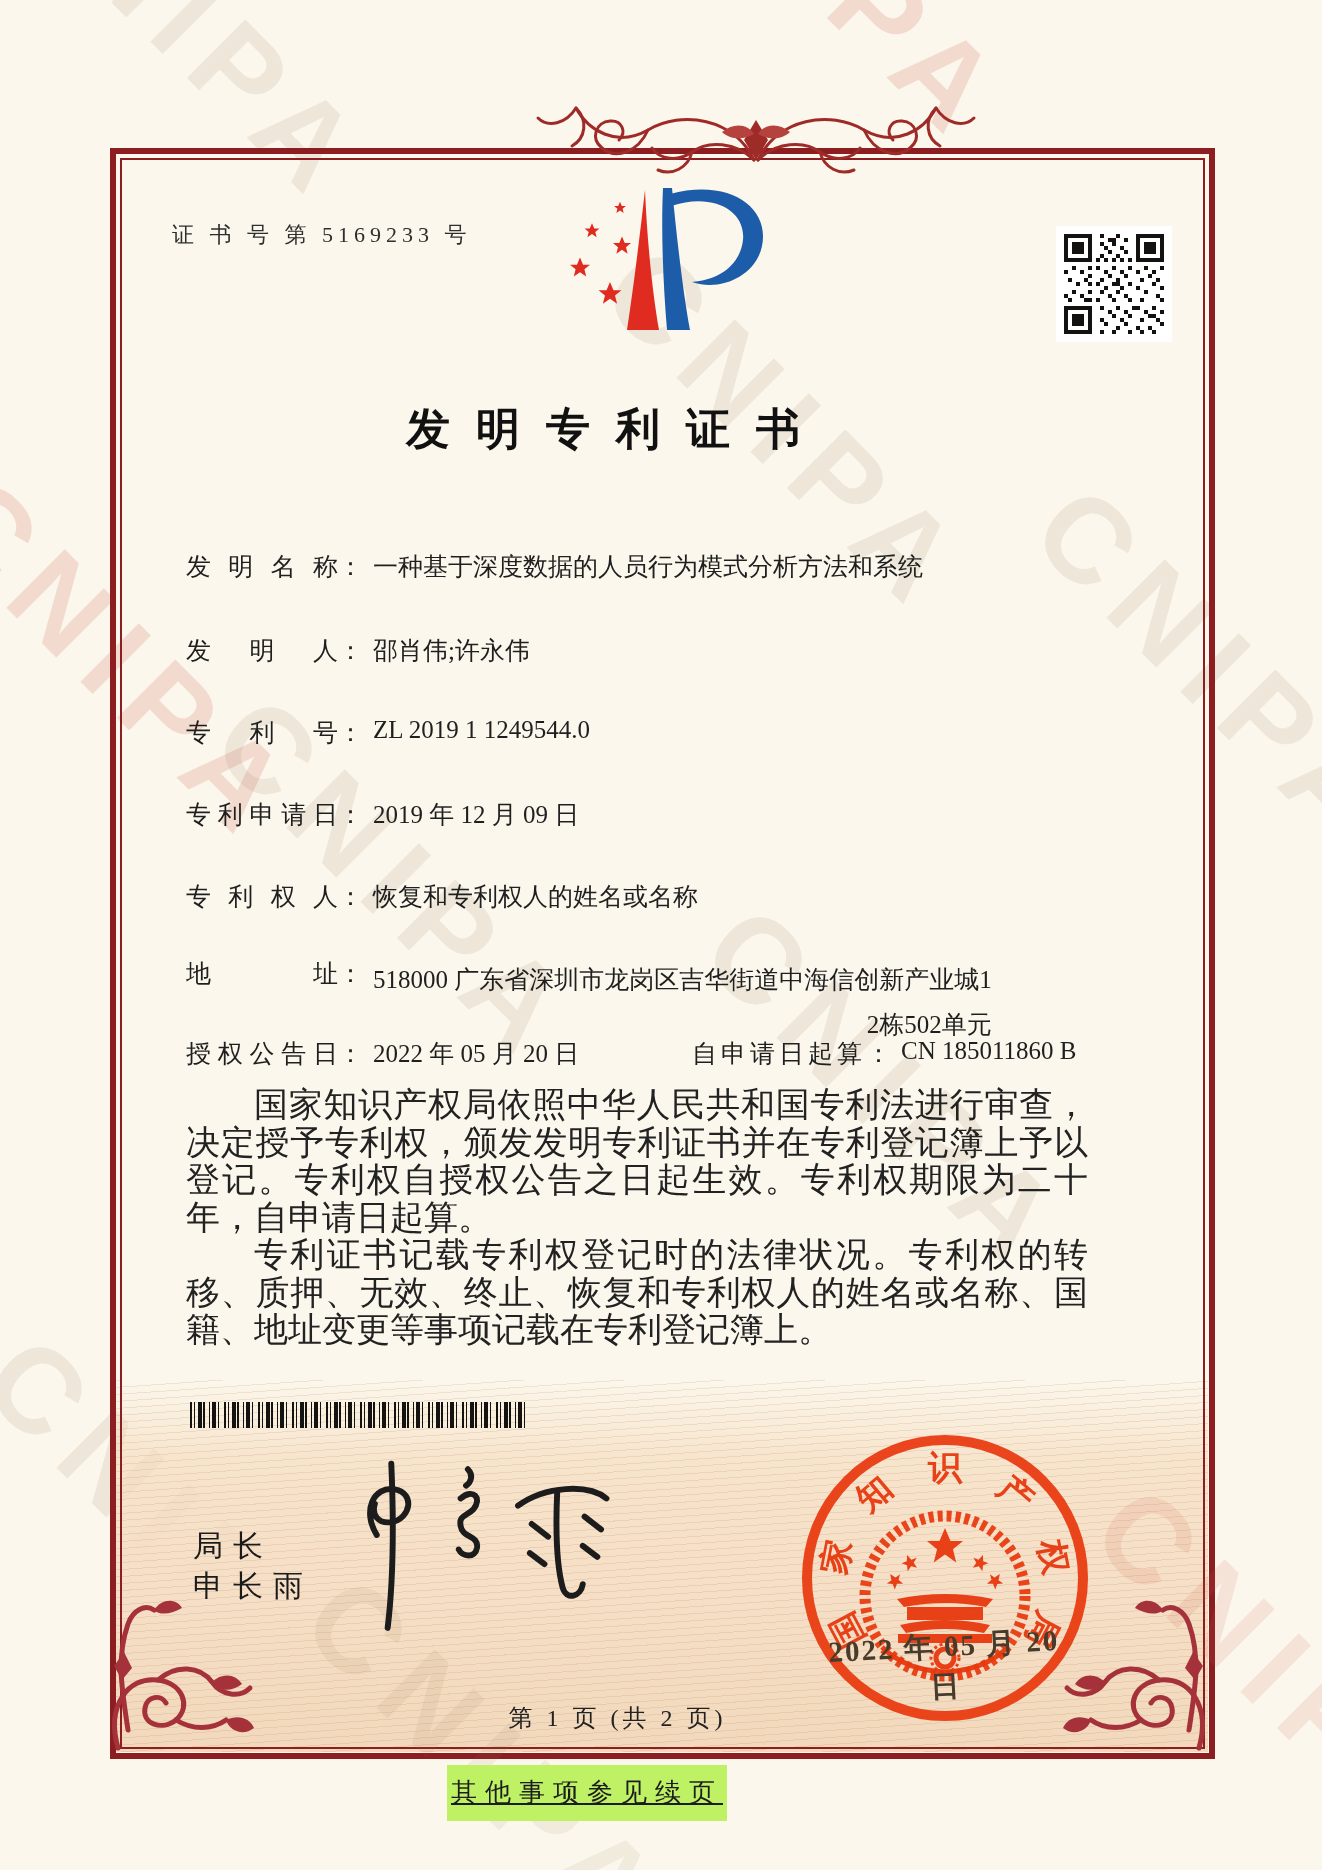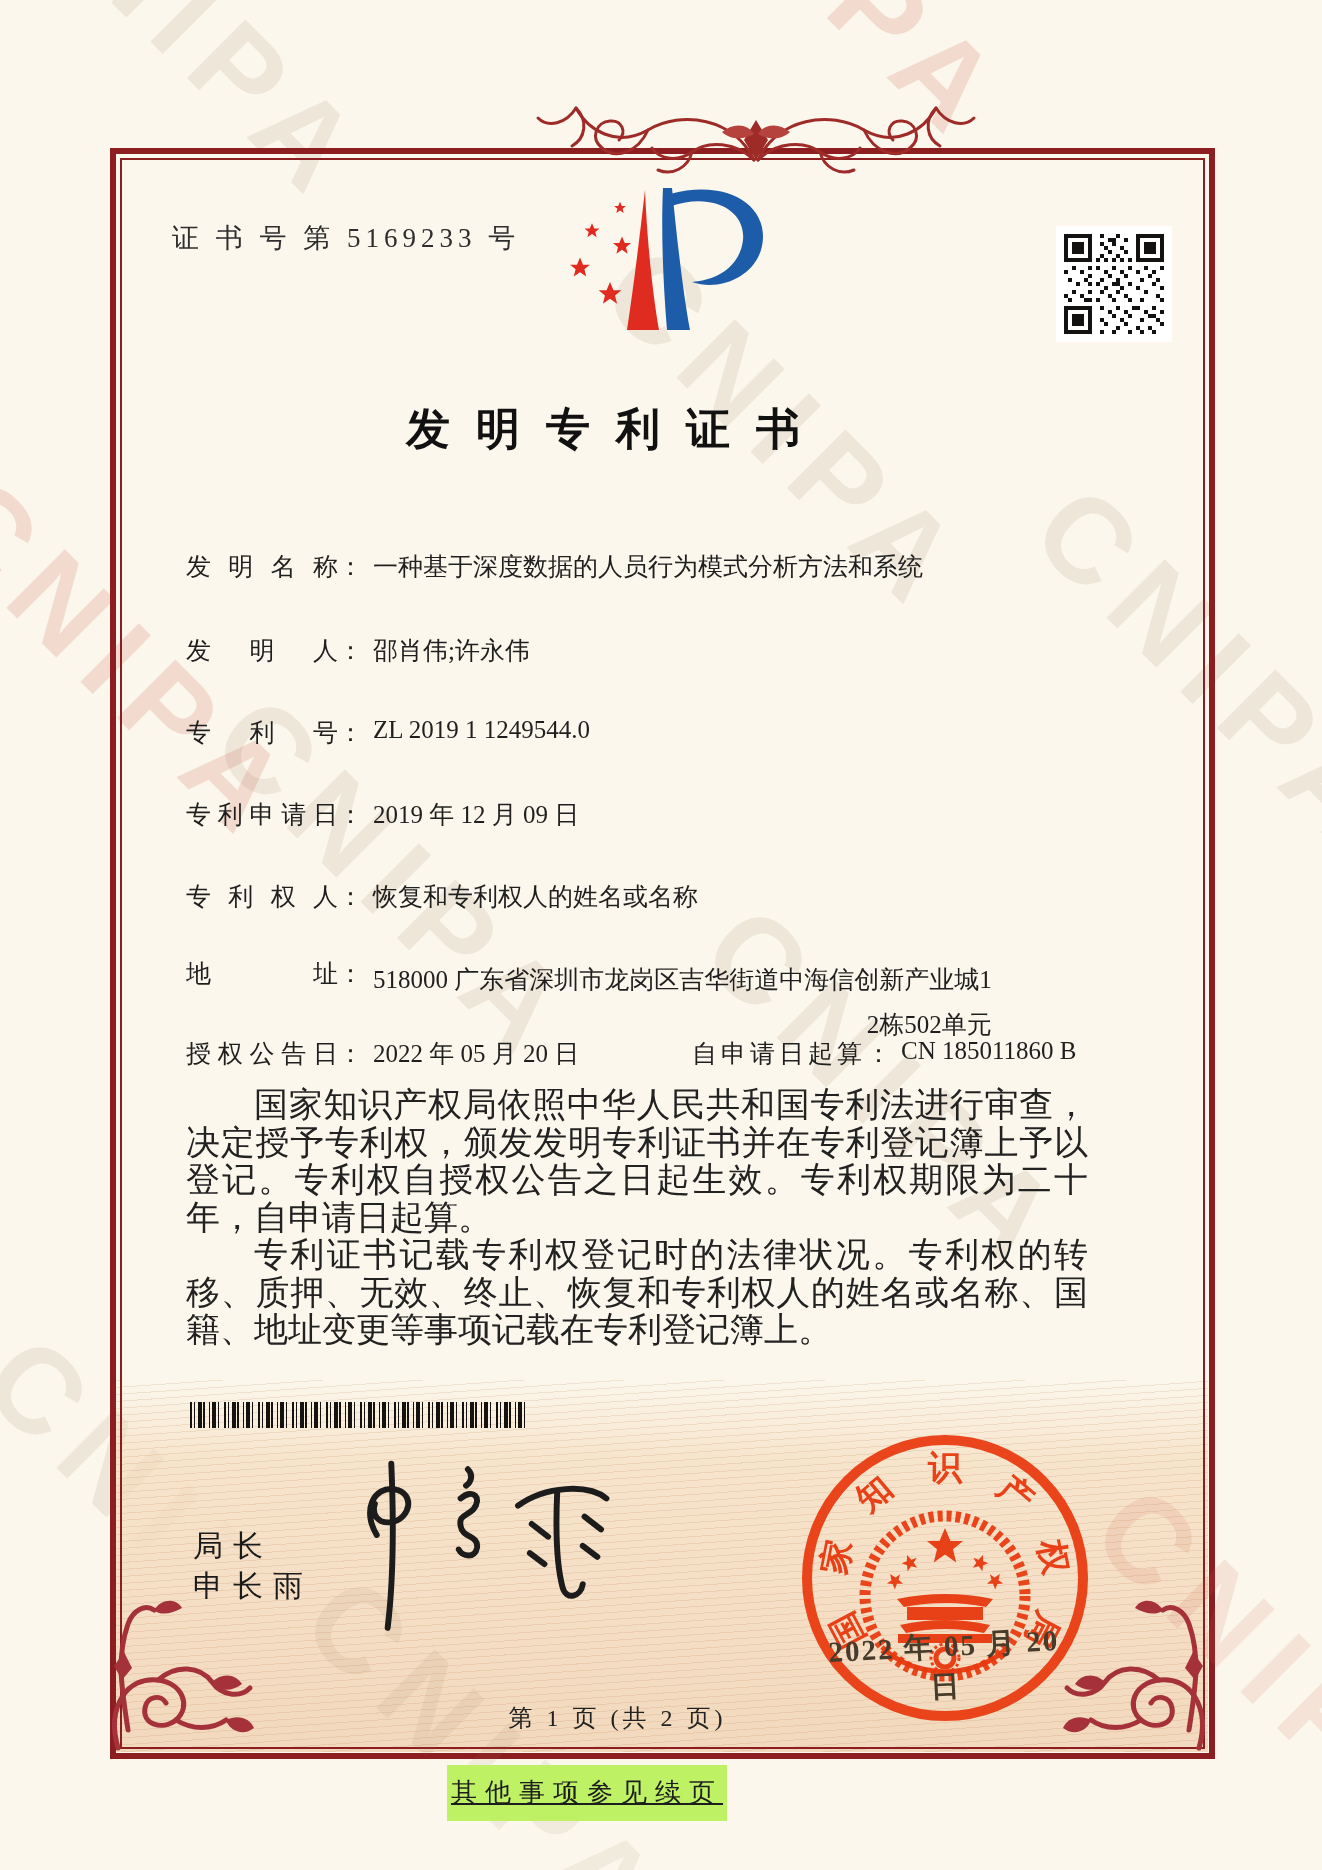--- a/index.html
+++ b/index.html
@@ -25,21 +25,21 @@
   .frame{position:absolute;left:110px;top:148px;width:1093px;height:1599px;
          border:6px solid #8c1d21;z-index:3;}
   .frame::after{content:"";position:absolute;left:4px;top:4px;right:4px;bottom:4px;
          border:2px solid #8c1d21;}
   .ornament-top{position:absolute;left:496px;top:90px;z-index:4;}
   .ornament-corner{position:absolute;z-index:4;}
   .ornament-corner.left{left:100px;top:1580px;}
   .ornament-corner.right{left:1052px;top:1580px;transform:scaleX(-1);}
 
   
-  .cert-no{position:absolute;left:172px;top:220px;font-size:27px;letter-spacing:5px;
+  .cert-no{position:absolute;left:172px;top:220px;font-size:22px;letter-spacing:5px;
            color:#2e2e2e;z-index:5;}
   .logo{position:absolute;left:540px;top:178px;z-index:5;}
   .qr{position:absolute;left:1056px;top:226px;width:100px;height:100px;background:#fff;
       padding:8px;z-index:5;}
   .title{position:absolute;left:186px;top:400px;width:860px;text-align:center;
          font-size:44px;font-weight:700;letter-spacing:26px;color:#111;z-index:5;}
 
   
   .fields{position:absolute;left:186px;top:0;width:920px;z-index:5;font-size:25px;}
   .frow{position:absolute;left:0;white-space:nowrap;}

